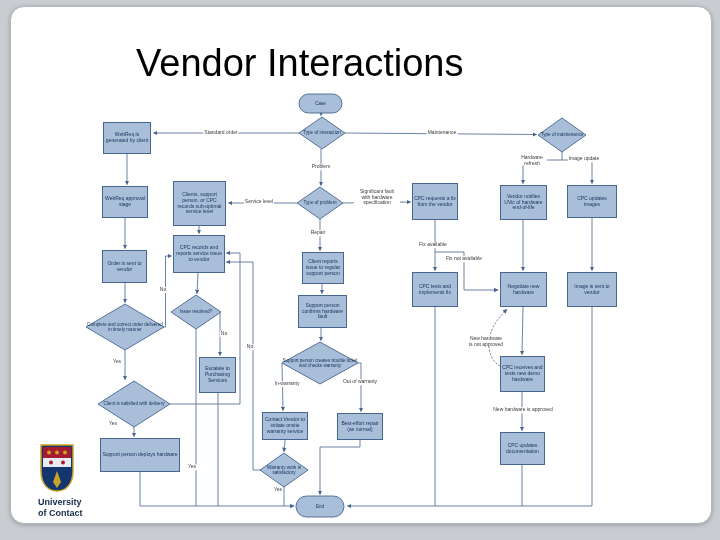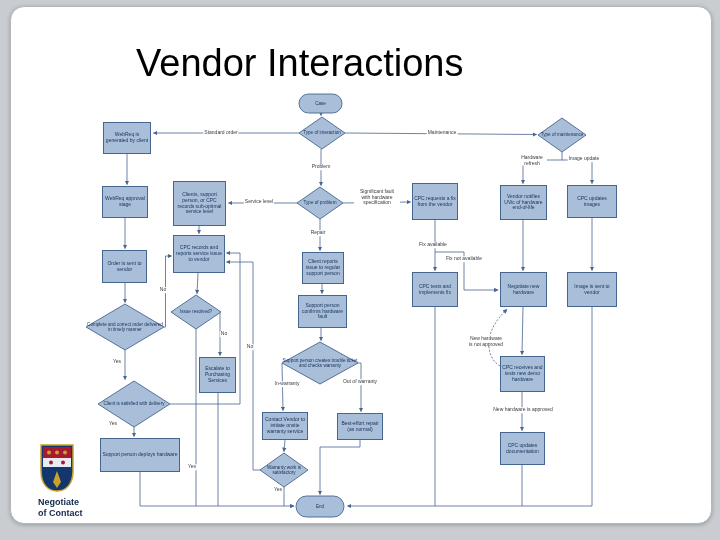--- a/index.html
+++ b/index.html
@@ -171,16 +171,16 @@
       <path d="M1,1 H33 V27 C33,40 26,47 17,47 C8,47 1,40 1,27 Z" fill="#14366e" stroke="#c9a227" stroke-width="1.5"></path>
       <rect x="3" y="3" width="28" height="11" fill="#a6192e"></rect>
       <circle cx="9" cy="8.5" r="2" fill="#c9a227"></circle>
       <circle cx="17" cy="8.5" r="2" fill="#c9a227"></circle>
       <circle cx="25" cy="8.5" r="2" fill="#c9a227"></circle>
       <rect x="3" y="14" width="28" height="9" fill="#e8ecf2"></rect>
       <circle cx="11" cy="18.5" r="2" fill="#a6192e"></circle>
       <circle cx="23" cy="18.5" r="2" fill="#a6192e"></circle>
       <path d="M17,27 L21,38 L17,44 L13,38 Z" fill="#c9a227"></path>
     </svg>
-    <div class="logo-text" style="left:38px;top:497px">Negotiate</div>
+    <div class="logo-text" style="left:38px;top:497px">University</div>
     <div class="logo-text" style="left:38px;top:508px">of Contact</div>
   </div>
 </div>
 
 </body></html>

